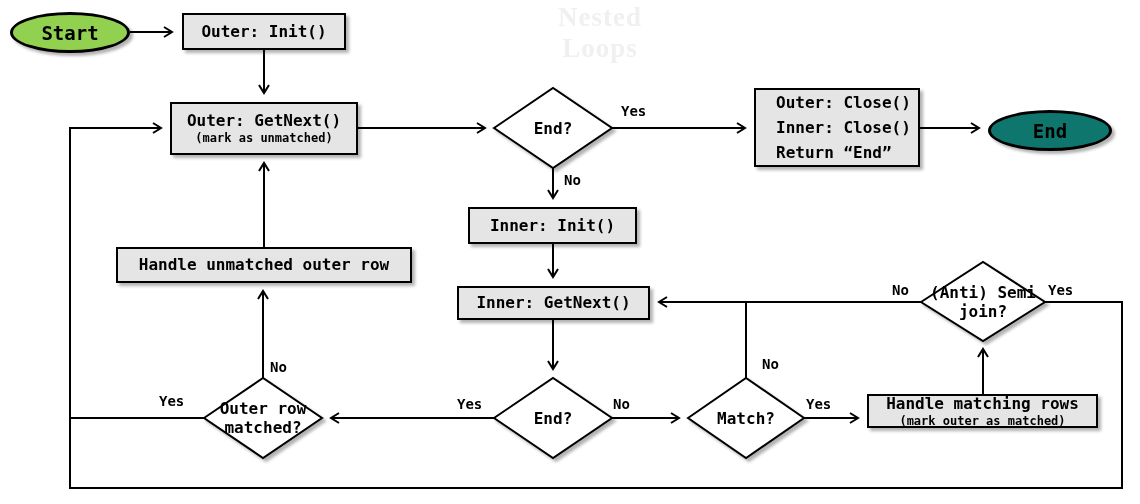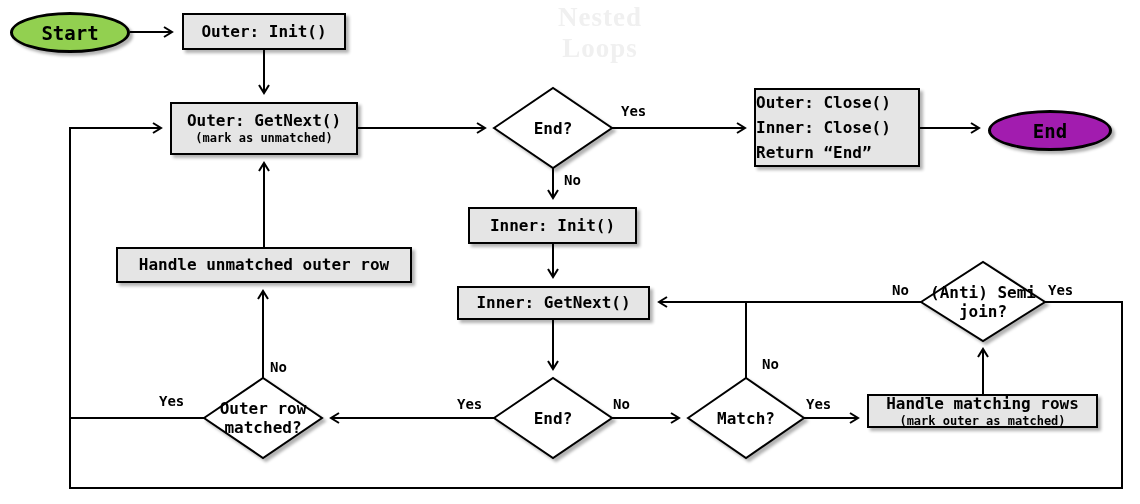--- a/index.html
+++ b/index.html
@@ -10,21 +10,21 @@
   #connector-layer { position:absolute; left:0; top:0; width:1140px; height:504px; }
   .edge { stroke:#000; stroke-width:2; fill:none; }
   .node-shape { fill:#ffffff; stroke:#000; stroke-width:2; }
   .shadowed { filter:url(#ds); }
   .box {
     position:absolute; box-sizing:border-box; background:#e5e5e5; border:2px solid #000;
     box-shadow:3px 3px 3px rgba(0,0,0,0.30);
     display:flex; flex-direction:column; align-items:center; justify-content:center;
     font-weight:bold; font-size:16px; line-height:20px; white-space:nowrap;
   }
-  .box.left-align { align-items:flex-start; padding-left:0; line-height:25px; }
+  .box.left-align { align-items:flex-start; padding-left:20px; line-height:25px; }
   .terminal {
     position:absolute; box-sizing:border-box; border:3px solid #000; border-radius:50%;
     display:flex; align-items:center; justify-content:center;
     font-weight:bold; font-size:19px; box-shadow:3px 3px 3px rgba(0,0,0,0.30);
     background:#92D050;
   }
   .dlabel {
     position:absolute; display:flex; flex-direction:column; align-items:center;
     justify-content:center; text-align:center; font-weight:bold; font-size:16px;
     line-height:19px; white-space:nowrap; pointer-events:none;
@@ -76,21 +76,21 @@
     <polygon class="node-shape shadowed" points="494,128 553,88 612,128 553,168"></polygon>
     <polygon class="node-shape shadowed" points="494,418 553,378 612,418 553,458"></polygon>
     <polygon class="node-shape shadowed" points="204,418 263,378 322,418 263,458"></polygon>
     <polygon class="node-shape shadowed" points="688,418 746,378 804,418 746,458"></polygon>
     <polygon class="node-shape shadowed" points="921,302 983,262 1045,302 983,341"></polygon>
   </svg>
 
   <div class="terminal" style="left: 10px; top: 12px; width: 120px; height: 41px; background: rgb(146, 208, 80);">
     <span>Start</span>
   </div>
-  <div class="terminal" style="left: 988px; top: 110px; width: 124px; height: 41px; background: #a21caf;">
+  <div class="terminal" style="left: 988px; top: 110px; width: 124px; height: 41px; background: #0f766e;">
     <span>End</span>
   </div>
 
   <div class="box" style="left:182px; top:13px; width:164px; height:37px;">
     <span>Outer: Init()</span>
   </div>
 
   <div class="box" style="left:170px; top:102px; width:188px; height:53px;">
     <span>Outer: GetNext()</span>
     <span class="sub">(mark as unmatched)</span>

